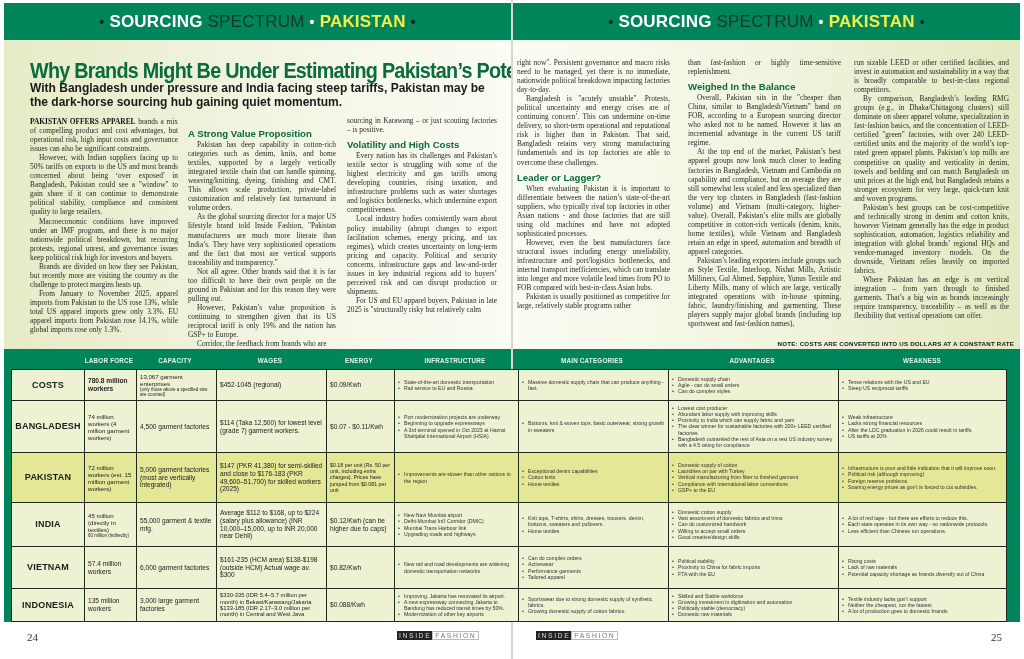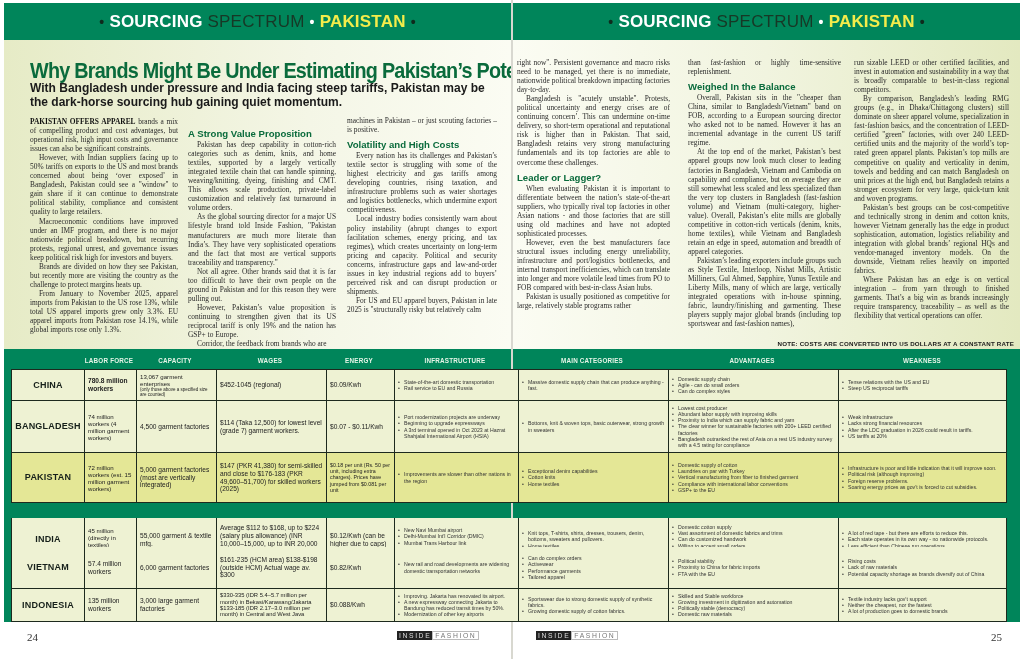--- a/index.html
+++ b/index.html
@@ -81,21 +81,21 @@
     <div class="col" style="left:188px;top:115px;width:148px">
       <h3>A Strong Value Proposition</h3>
       <p>Pakistan has deep capability in cotton-rich categories such as denim, knits, and home textiles, supported by a largely vertically integrated textile chain that can handle spinning, weaving/knitting, dyeing, finishing and CMT. This allows scale production, private-label customization and relatively fast turnaround in volume orders.</p>
       <p>As the global sourcing director for a major US lifestyle brand told Inside Fashion, "Pakistan manufacturers are much more literate than India’s. They have very sophisticated operations and the fact that most are vertical supports traceability and transparency."</p>
       <p>Not all agree. Other brands said that it is far too difficult to have their own people on the ground in Pakistan and for this reason they were pulling out.</p>
       <p>However, Pakistan’s value proposition is continuing to strengthen given that its US reciprocal tariff is only 19% and the nation has GSP+ to Europe.</p>
       <p>Corridor, the feedback from brands who are</p>
     </div>
 
     <div class="col" style="left:347px;top:116px;width:150px">
-      <p class="first">machines in Pakistan – or just scouting factories – is positive.</p>
+      <p class="first">sourcing in Karawang – or just scouting factories – is positive.</p>
       <h3 class="gap">Volatility and High Costs</h3>
       <p>Every nation has its challenges and Pakistan’s textile sector is struggling with some of the highest electricity and gas tariffs among developing countries, rising taxation, and infrastructure problems such as water shortages and logistics bottlenecks, which undermine export competitiveness.</p>
       <p>Local industry bodies consistently warn about policy instability (abrupt changes to export facilitation schemes, energy pricing, and tax regimes), which creates uncertainty on long-term pricing and capacity. Political and security concerns, infrastructure gaps and law-and-order issues in key industrial regions add to buyers’ perceived risk and can disrupt production or shipments.</p>
       <p>For US and EU apparel buyers, Pakistan in late 2025 is "structurally risky but relatively calm</p>
     </div>
 
     <div class="folio" style="left:27px">24</div>
     <div class="logo" style="left:397px">
       <span class="a">INSIDE</span>
         <span class="b">FASHION</span>
@@ -154,21 +154,21 @@
       <div class="th" style="left:124px;width:80px">CAPACITY</div>
       <div class="th" style="left:204px;width:110px">WAGES</div>
       <div class="th" style="left:314px;width:68px">ENERGY</div>
       <div class="th" style="left:382px;width:124px">INFRASTRUCTURE</div>
       <div class="th" style="left:506px;width:150px">MAIN CATEGORIES</div>
       <div class="th" style="left:656px;width:170px">ADVANTAGES</div>
       <div class="th" style="left:826px;width:170px">WEAKNESS</div>
     </div>
 
     <div class="row r0" style="top:13px;height:32px">
-      <div class="cell c0" style="left:0;width:72px">CHINA</div>
+      <div class="cell c0" style="left:0;width:72px">COSTS</div>
       <div class="cell" style="left:72px;width:52px">
           <span class="big" style="font-weight:bold">780.8 million workers</span>
         </div>
       <div class="cell" style="left:124px;width:80px">
           <span><span>13,067 garment enterprises</span><span class="sm">(only those above a specified size are counted)</span></span>
         </div>
       <div class="cell" style="left:204px;width:110px">
           <span class="big">$452-1045 (regional)</span>
         </div>
       <div class="cell" style="left:314px;width:68px">
@@ -283,21 +283,21 @@
       <div class="cell" style="left:826px;width:170px">
           <ul>
             <li>Infrastructure is poor and little indication that it will improve soon.</li>
             <li>Political risk (although improving)</li>
             <li>Foreign reserve problems.</li>
             <li>Soaring energy prices as gov’t is forced to cut subsidies.</li>
           </ul>
         </div>
     </div>
 
-    <div class="row" style="top:162px;height:44px">
+    <div class="row" style="top:147px;height:44px">
       <div class="cell c0" style="left:0;width:72px">INDIA</div>
       <div class="cell" style="left:72px;width:52px">
           <span><span>45 million (directly in textiles)</span><span class="sm">60 million (indirectly)</span></span>
         </div>
       <div class="cell" style="left:124px;width:80px">
           <span class="big">55,000 garment &amp; textile mfg.</span>
         </div>
       <div class="cell" style="left:204px;width:110px">
           <span class="big">Average $112 to $168, up to $224 (salary plus allowance) (INR 10,000–15,000, up to INR 20,000 near Dehli)</span>
         </div>

